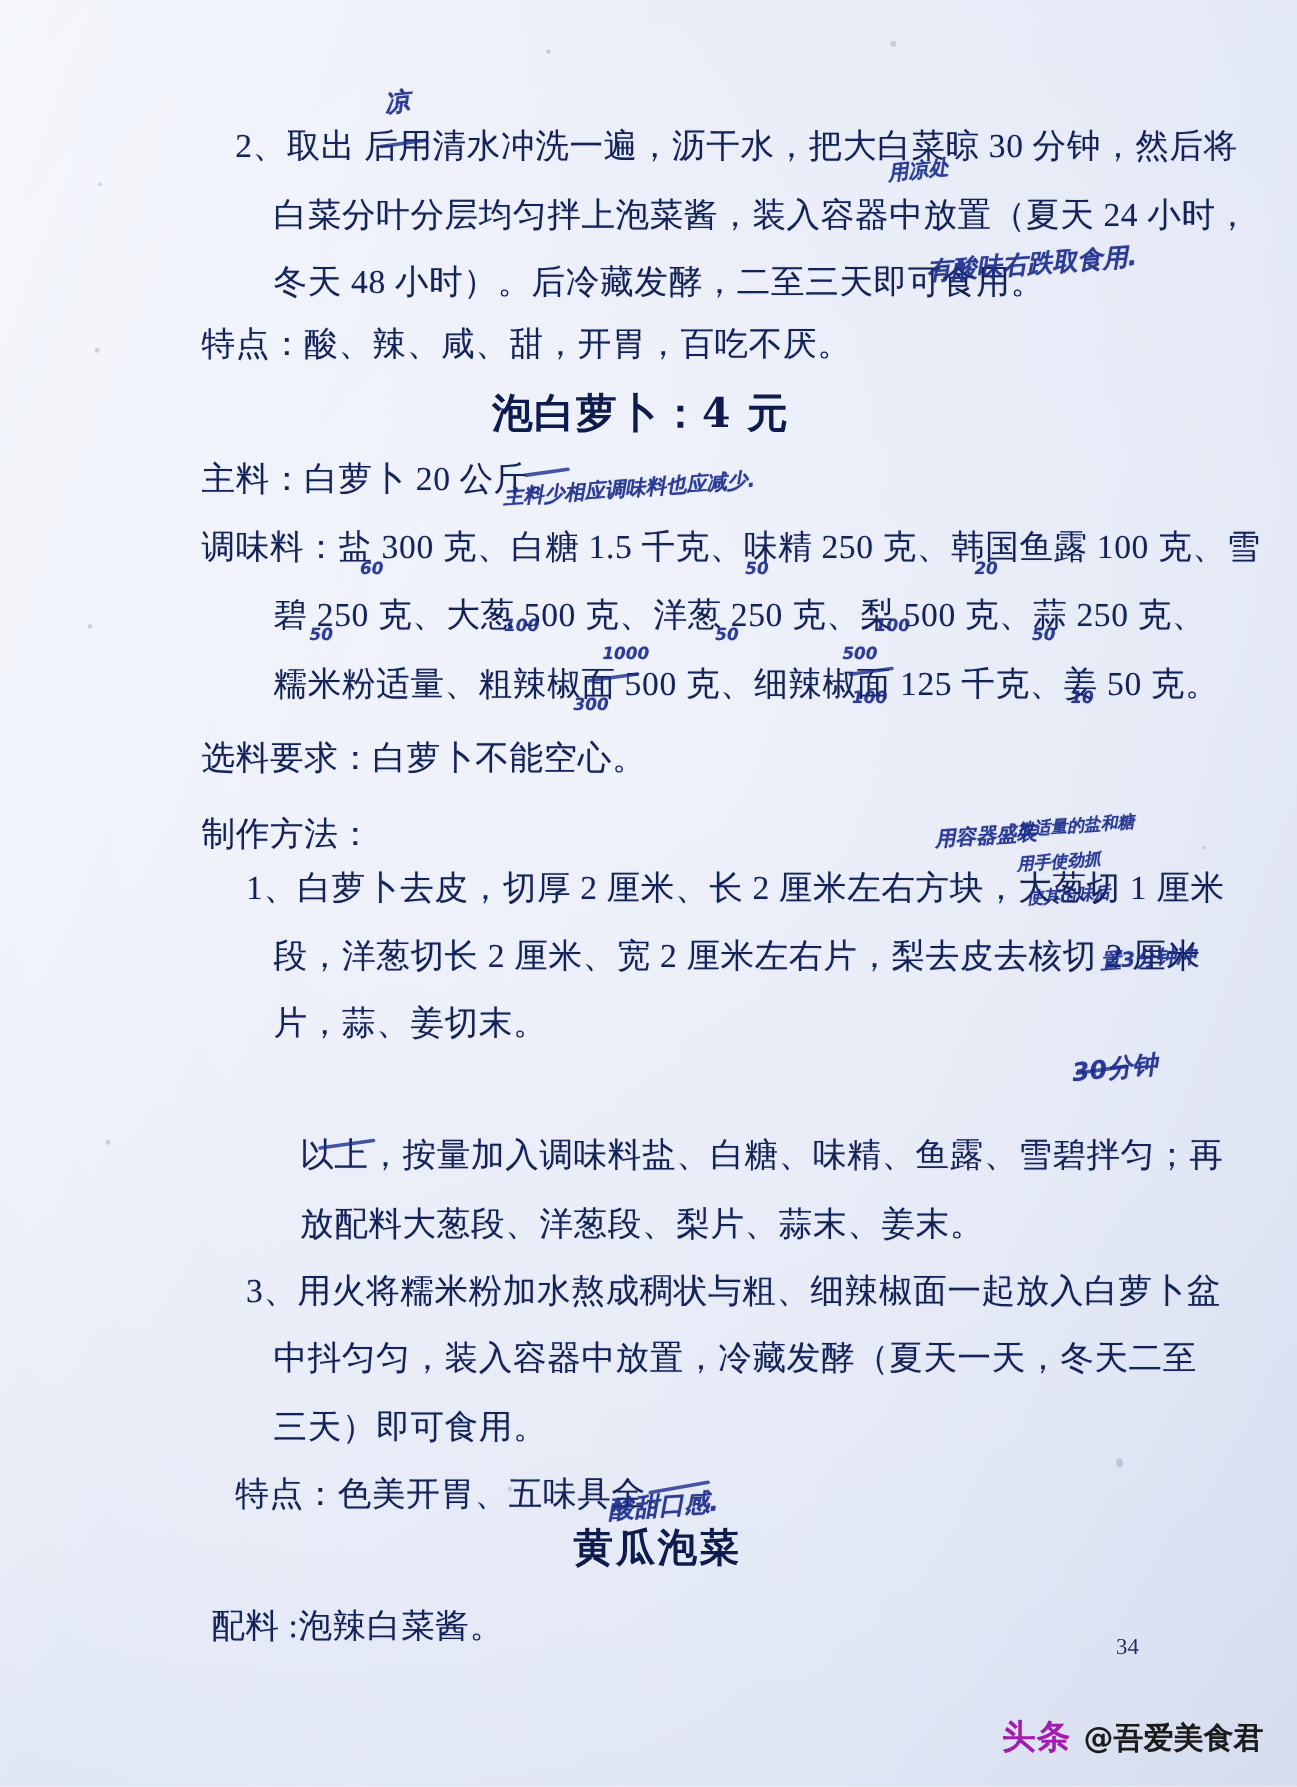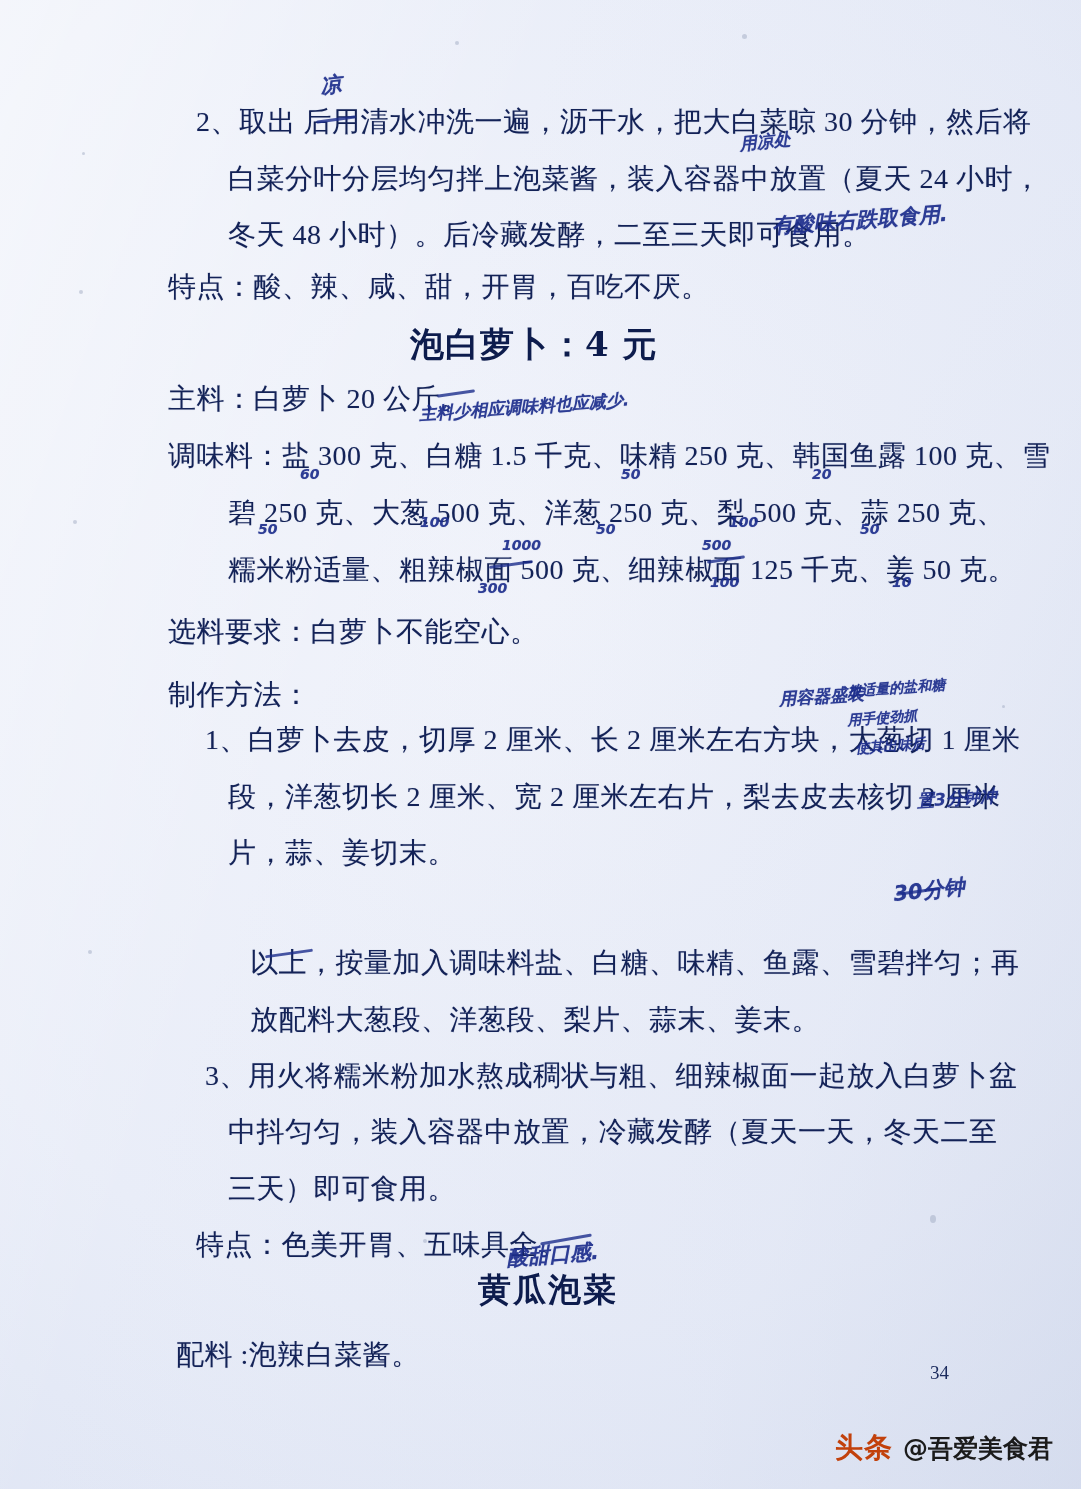--- a/index.html
+++ b/index.html
@@ -103,21 +103,21 @@
     position: absolute;
     right: 28px;
     bottom: 22px;
     display: flex;
     align-items: center;
     gap: 10px;
   }
   .wm-logo {
     font-size: 28px;
     font-weight: bold;
-    color: #c2410c;
+    color: #a21caf;
     font-family: Liberation Mono, monospace;
     letter-spacing: 1px;
   }
   .wm-text {
     font-size: 25px;
     font-weight: bold;
     color: #1b1b1b;
     font-family: "DejaVu Sans", "Liberation Sans", sans-serif;
   }
 </style>

